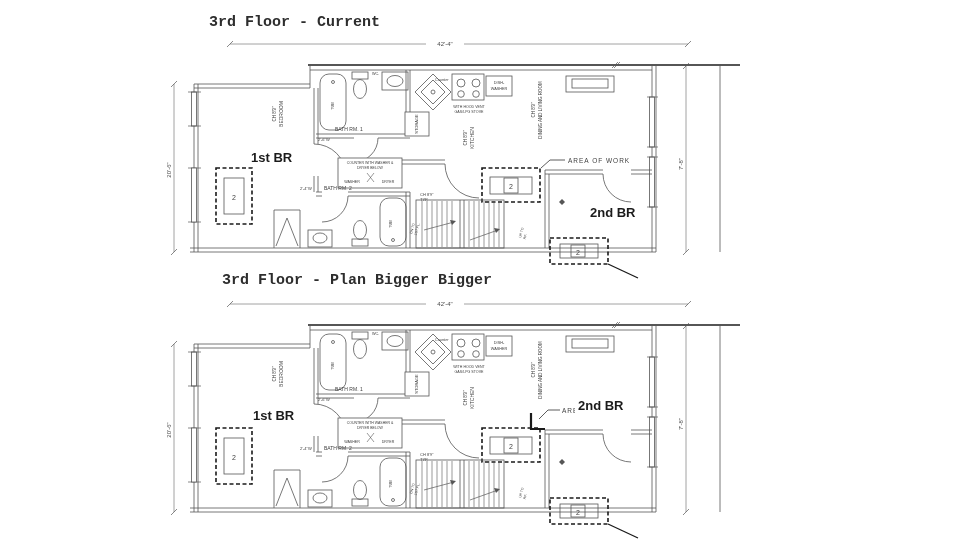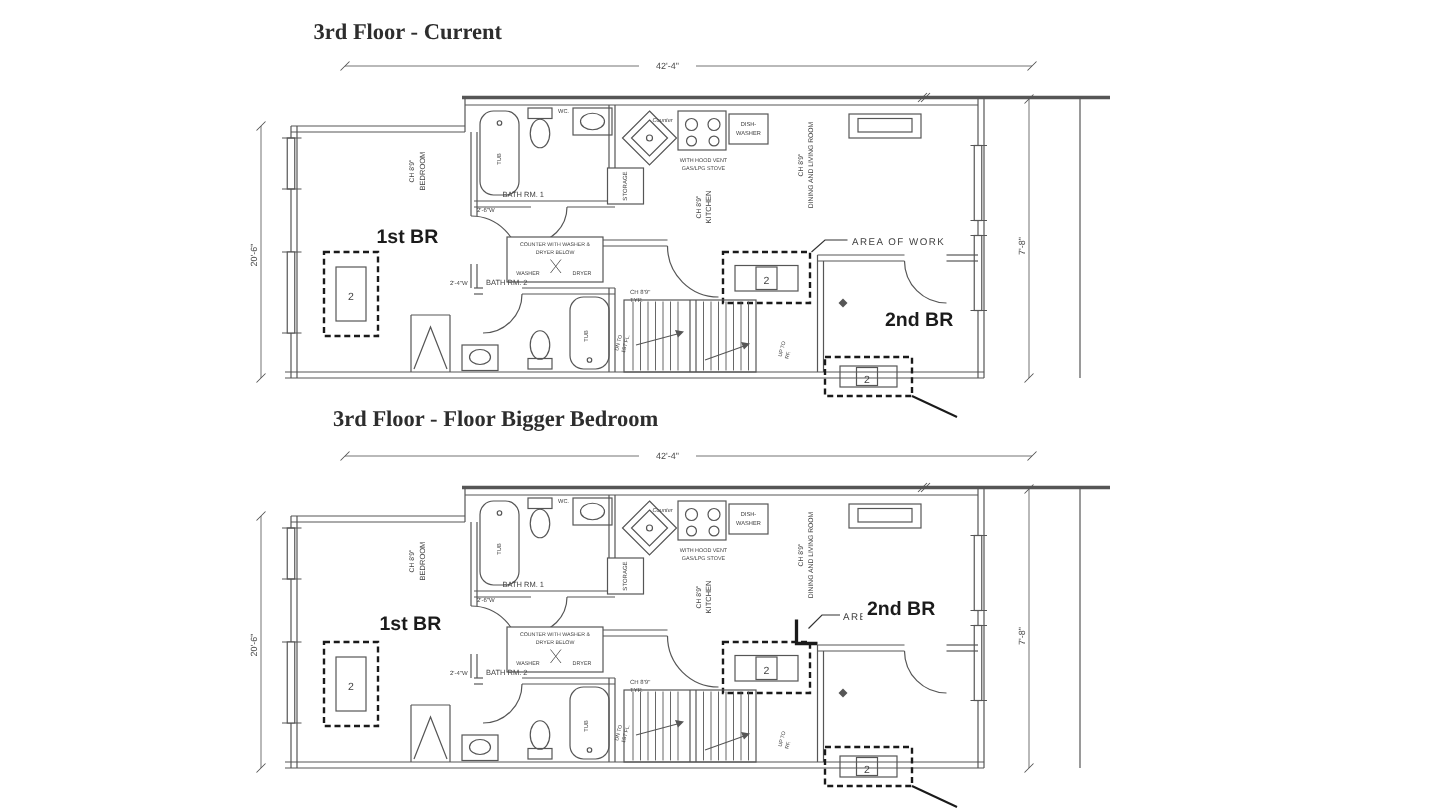--- a/index.html
+++ b/index.html
@@ -1,38 +1,38 @@
 <!DOCTYPE html>
 <html><head>
 <meta charset="utf-8">
 <style>
   html,body{margin:0;padding:0;background:#ffffff;}
   #stage{position:relative;width:960px;height:540px;background:#ffffff;overflow:hidden;
          font-family:"Liberation Sans",sans-serif;}
   .plan-title{position:absolute;font-size:15px;font-weight:bold;color:#2d2d2d;
-              font-family:Liberation Serif, serif;white-space:nowrap;}
+              font-family:Liberation Mono, monospace;white-space:nowrap;}
   #title-current{left:209px;top:14px;}
   #title-bigger{left:222px;top:272px;}
   svg{position:absolute;left:0;top:0;}
   .dt{fill:#414141;stroke:none;font-family:"Liberation Sans",sans-serif;}
   .cursive{font-style:italic;}
   .ann{fill:#1b1b1b;stroke:none;font-weight:bold;font-size:13px;font-family:"Liberation Sans",sans-serif;}
   .dim{fill:#4a4a4a;stroke:none;font-size:6px;font-family:"Liberation Sans",sans-serif;}
   .wbg{fill:#ffffff;stroke:none;}
   .dashbox{stroke:#1a1a1a;stroke-width:1.6;stroke-dasharray:4 2.5;fill:none;}
   .heavy{stroke:#1a1a1a;fill:none;}
   .ldr{stroke:#333333;stroke-width:0.8;fill:none;}
 </style>
 </head>
 <body>
 
 <div id="stage">
 
   <div class="plan-title" id="title-current">3rd Floor - Current</div>
-  <div class="plan-title" id="title-bigger">3rd Floor - Floor Bigger Bedroom</div>
+  <div class="plan-title" id="title-bigger">3rd Floor - Plan Bigger Bigger</div>
 
   <svg width="960" height="540" viewBox="0 0 960 540">
     <defs>
       <g id="plan-base" stroke="#565656" stroke-width="0.8" fill="none">
 
         <line x1="120" y1="13" x2="552" y2="13" stroke-width="2.2"></line>
         <path d="M424,16 L430,10 M426,16 L432,10" stroke-width="0.7"></path>
         <line x1="532" y1="13" x2="532" y2="200"></line>
 
         <g>

